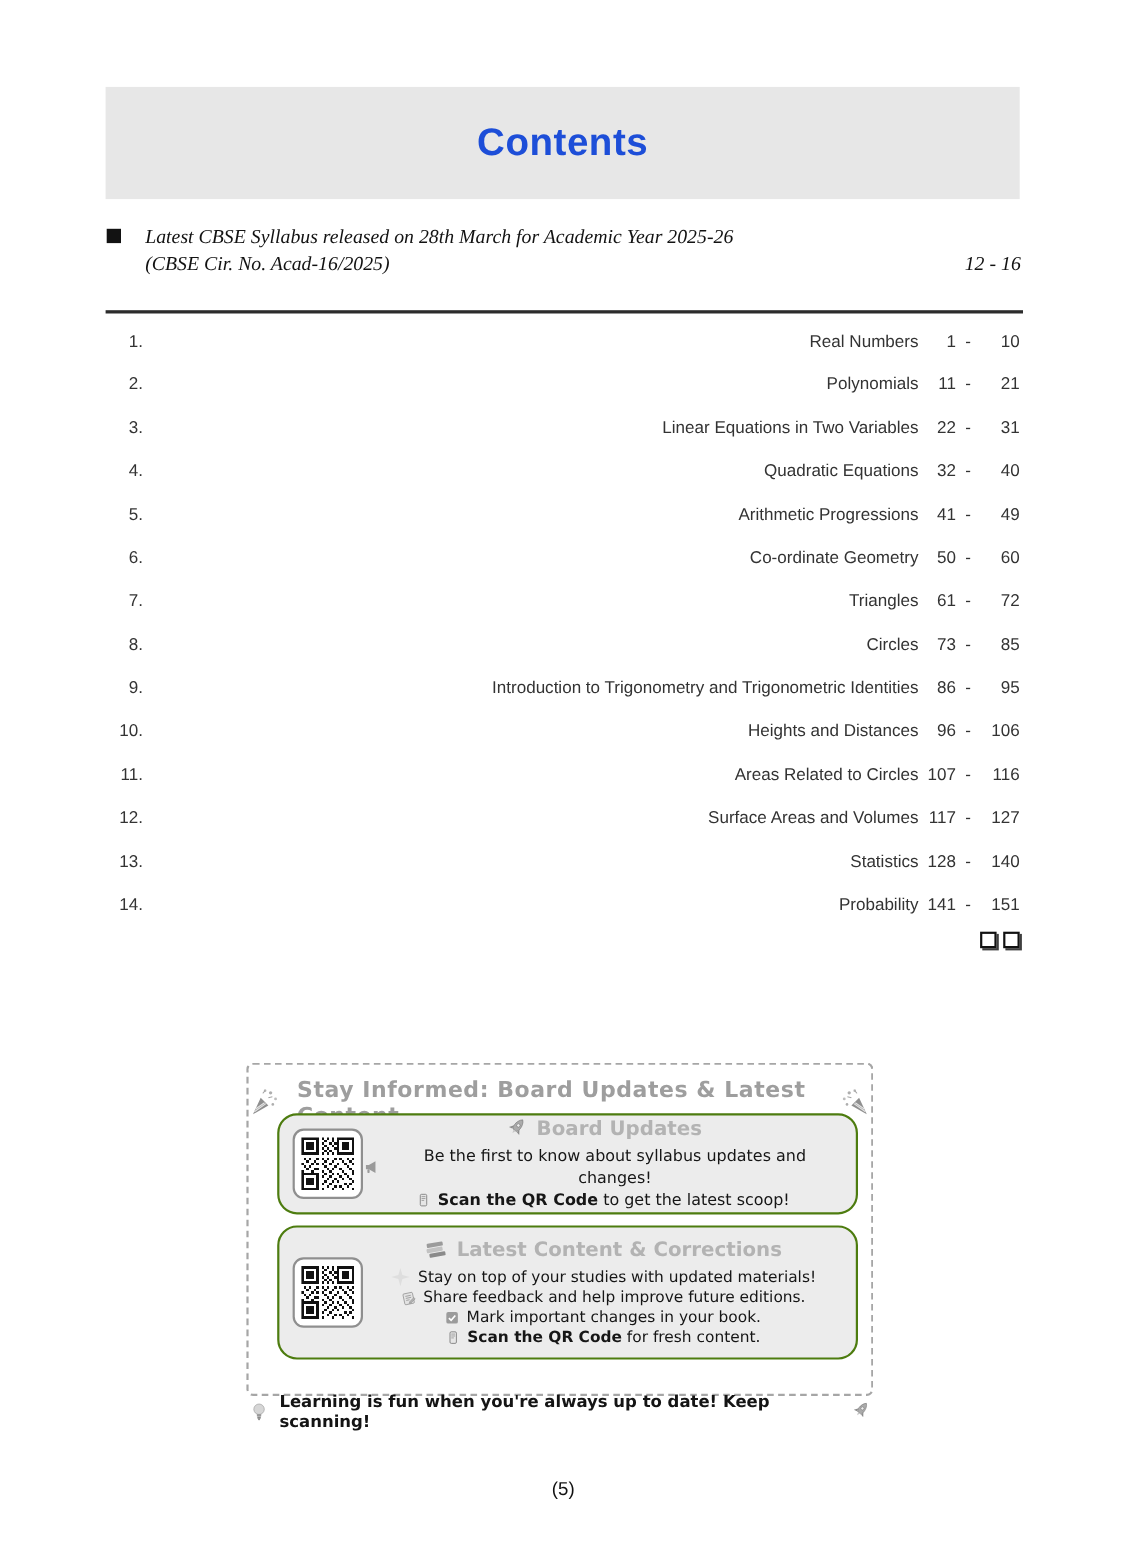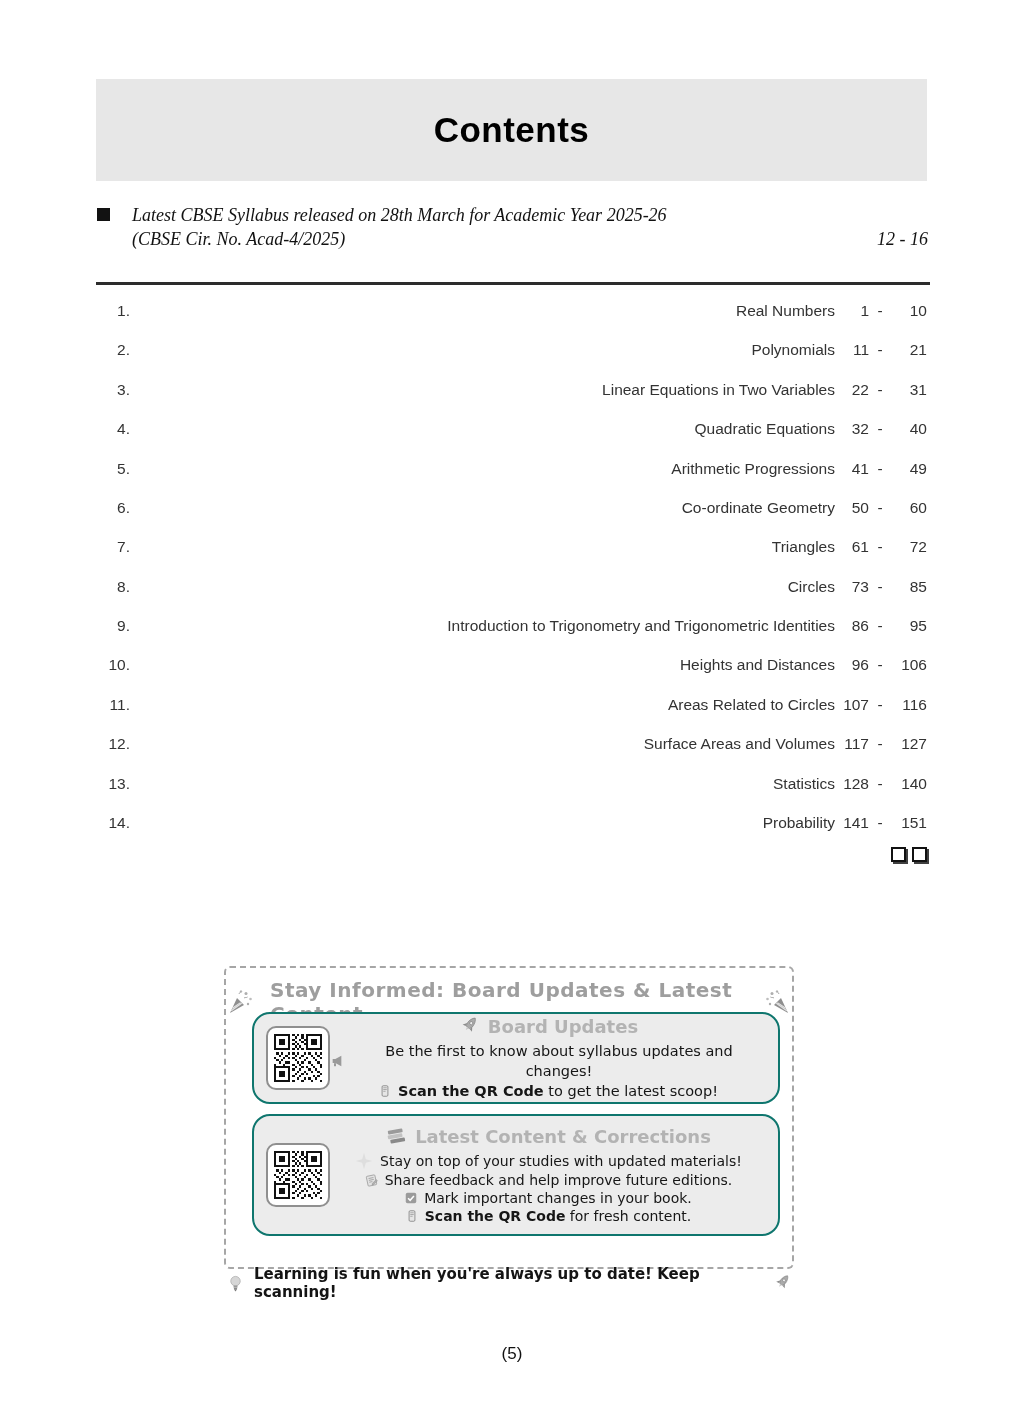--- a/index.html
+++ b/index.html
@@ -2,21 +2,21 @@
 <html><head>
 <meta charset="utf-8">
 <style>
   html,body { margin:0; padding:0; background:#ffffff; }
   .page { position:relative; width:1024px; height:1408px; background:#ffffff; overflow:hidden;
           font-family:"Liberation Sans", sans-serif; }
 
   
   .banner { position:absolute; left:96px; top:79px; width:831px; height:102px;
             background:#e7e7e7; display:flex; align-items:center; justify-content:center; }
-  .banner-title { margin:0; font-size:35px; font-weight:700; color:#000000; letter-spacing:.5px;
+  .banner-title { margin:0; font-size:35px; font-weight:700; color:#1d4ed8; letter-spacing:.5px;
                   font-family:"Liberation Sans", sans-serif; }
 
   
   .front { position:absolute; left:96px; top:203px; width:832px;
            font-family:"Liberation Serif", serif; font-size:18px; line-height:24px; color:#121212; }
   .fm-row { display:flex; }
   .fm-bullet { width:13px; height:13px; background:#121212; margin:5px 22px 0 1px; flex:none; }
   .fm-body { flex:1;font-style:italic; }
   .fm-line { display:flex; justify-content:space-between; }
   .fm-gap { margin-top:1px; }
@@ -38,21 +38,21 @@
   
   .end-mark { position:absolute; top:847px; left:96px; width:831px; display:flex; justify-content:flex-end; gap:6px; }
   .end-sq { width:11px; height:11px; border:2.5px solid #111; background:#fff; box-shadow:2px 2px 0 #3f3f3f; }
 
   
   .info-box { position:absolute; left:224px; top:966px; width:570px; height:303px;
               border:2px dashed #a6a6a6; border-radius:6px; box-sizing:border-box;
               font-family:"DejaVu Sans", sans-serif; }
   .ib-title { display:flex; align-items:center; justify-content:center; gap:16px; margin-top:10px; }
   .ib-title-text { font-size:20px; font-weight:700; color:#9e9e9e; letter-spacing:.5px; }
-  .ib-card { position:absolute; left:26px; width:528px; background:#ececec; border:2px solid #0f766e;
+  .ib-card { position:absolute; left:26px; width:528px; background:#ececec; border:2px solid #4d7c0f;
              border-radius:18px; display:flex; align-items:center; padding:6px 12px; box-sizing:border-box; }
   .card1 { top:44px; height:92px; }
   .card2 { top:146px; height:122px; }
   .qr-box { width:64px; height:64px; background:#ffffff; border:2px solid #8f8f8f; border-radius:10px;
             display:flex; align-items:center; justify-content:center; flex:none; box-sizing:border-box; }
   .card-text { flex:1; text-align:center; color:#161616; }
   .card-title { display:flex; justify-content:center; align-items:center; gap:8px;
                 font-size:18px; font-weight:700; color:#b3b3b3; margin-bottom:4px; }
   .card-line { font-size:14.5px; font-weight:500; line-height:20px;
                display:flex; justify-content:center; align-items:center; gap:6px; }
@@ -111,21 +111,21 @@
   <div class="banner">
     <h1 class="banner-title">Contents</h1>
   </div>
 
   <div class="front">
     <div class="fm-row">
       <span class="fm-bullet"></span>
       <div class="fm-body">
         <div>Latest CBSE Syllabus released on 28th March for Academic Year 2025-26</div>
         <div class="fm-line">
-          <span>(CBSE Cir. No. Acad-4/2025)</span>
+          <span>(CBSE Cir. No. Acad-16/2025)</span>
           <span>12 - 16</span>
         </div>
       </div>
     </div>
   </div>
 
   <div class="rule"></div>
 
   <div class="chapters">
     <div class="ch-row">

